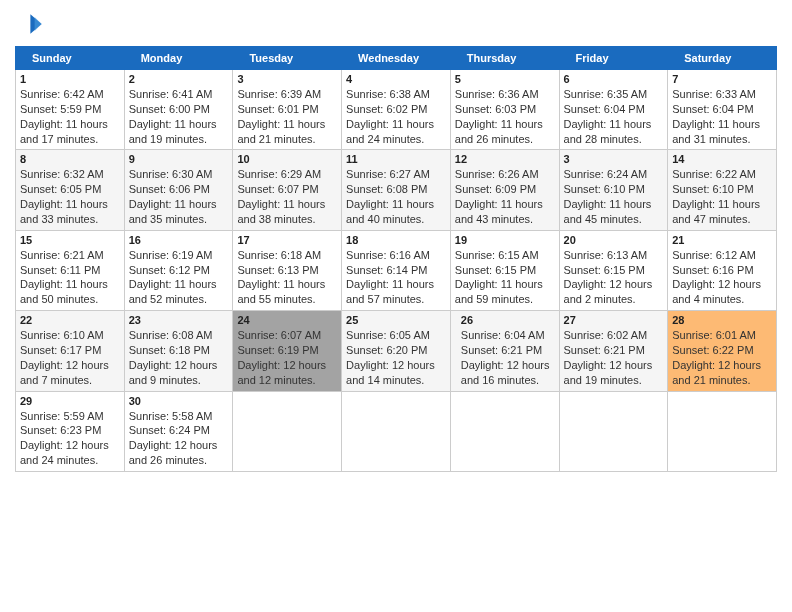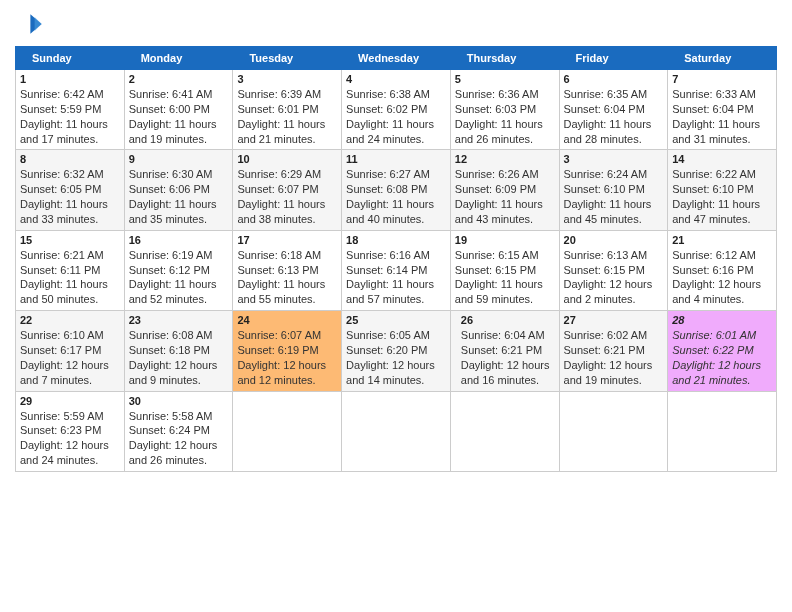--- a/index.html
+++ b/index.html
@@ -230,37 +230,37 @@
         </tr>
         <tr>
           <td style="background: rgb(245, 245, 245); margin-top: 24px;">
             <span class="day-num">22</span>
             <div class="day-info">Sunrise: 6:10 AM<br>Sunset: 6:17 PM<br>Daylight: 12 hours and 7 minutes.</div>
           </td>
           <td style="background: rgb(245, 245, 245);">
             <span class="day-num">23</span>
             <div class="day-info">Sunrise: 6:08 AM<br>Sunset: 6:18 PM<br>Daylight: 12 hours and 9 minutes.</div>
           </td>
-          <td style="background: #fdba74; margin-left: 20px;">
+          <td style="background: #a3a3a3; margin-left: 20px;">
             <span class="day-num">24</span>
             <div class="day-info">Sunrise: 6:07 AM<br>Sunset: 6:19 PM<br>Daylight: 12 hours and 12 minutes.</div>
           </td>
           <td style="background: rgb(245, 245, 245);">
             <span class="day-num">25</span>
             <div class="day-info">Sunrise: 6:05 AM<br>Sunset: 6:20 PM<br>Daylight: 12 hours and 14 minutes.</div>
           </td>
           <td style="background: rgb(245, 245, 245); padding-left: 10px;">
             <span class="day-num">26</span>
             <div class="day-info">Sunrise: 6:04 AM<br>Sunset: 6:21 PM<br>Daylight: 12 hours and 16 minutes.</div>
           </td>
           <td style="background: rgb(245, 245, 245);">
             <span class="day-num">27</span>
             <div class="day-info">Sunrise: 6:02 AM<br>Sunset: 6:21 PM<br>Daylight: 12 hours and 19 minutes.</div>
           </td>
-          <td style="background: #f0abfc; font-style: italic;">
+          <td style="background: #fdba74;">
             <span class="day-num">28</span>
             <div class="day-info">Sunrise: 6:01 AM<br>Sunset: 6:22 PM<br>Daylight: 12 hours and 21 minutes.</div>
           </td>
         </tr>
         <tr class="last-row">
           <td>
             <span class="day-num">29</span>
             <div class="day-info">Sunrise: 5:59 AM<br>Sunset: 6:23 PM<br>Daylight: 12 hours and 24 minutes.</div>
           </td>
           <td>

